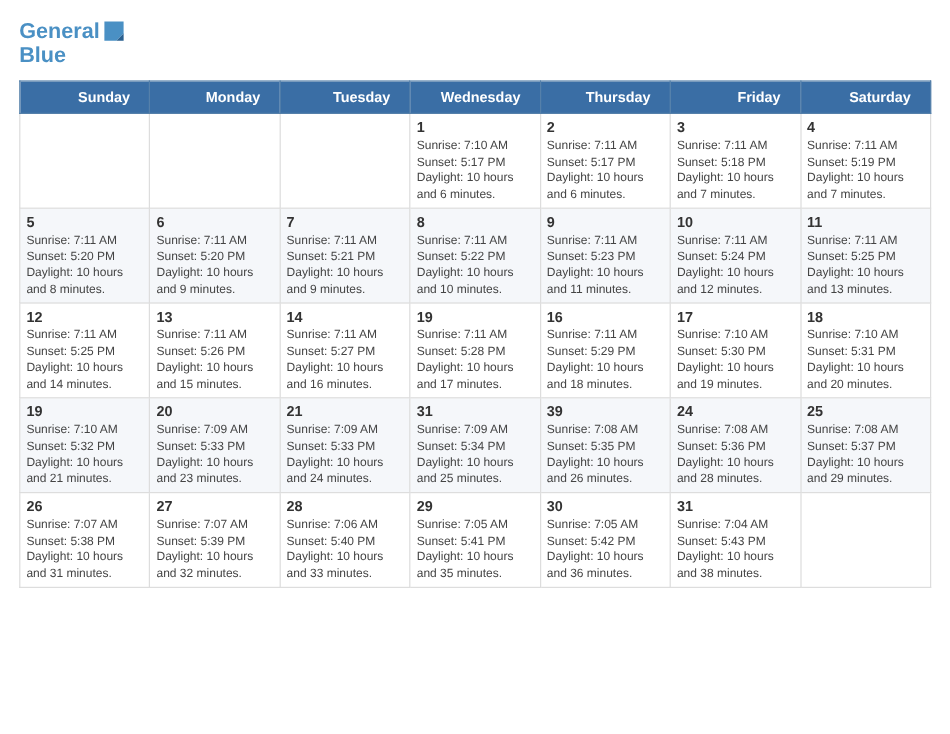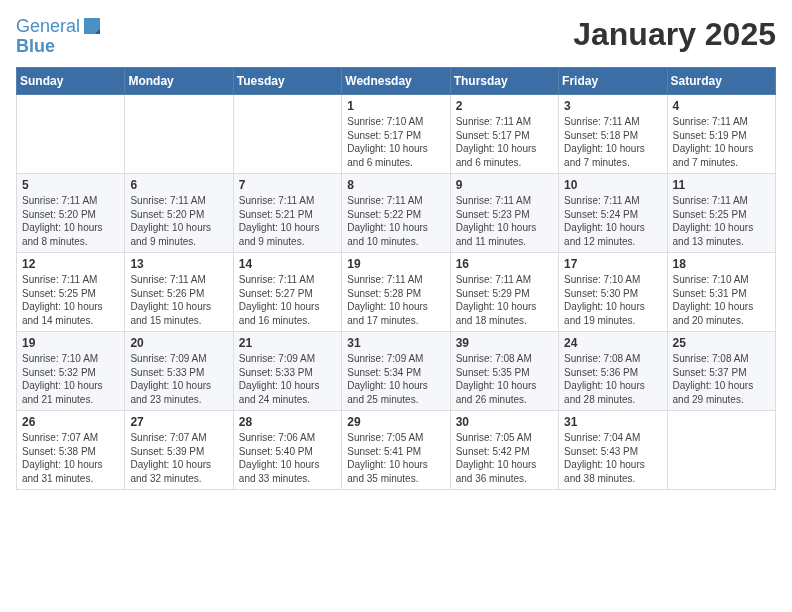--- a/index.html
+++ b/index.html
@@ -15,21 +15,21 @@
       justify-content: space-between;
       align-items: flex-start;
       margin-bottom: 10px;
     }
     .logo {
       display: flex;
       align-items: center;
     }
     .logo-text {
       font-size: 18px;
-      font-weight: normal;
+      font-weight: bold;
       color: #333;
       line-height: 1.2;
     }
     .logo-text span {
       color: #4a90c4;
     }
     .title-block {
       text-align: right;
     }
     .month-title {
@@ -44,22 +44,22 @@
     .calendar {
       width: 100%;
       border-collapse: collapse;
       border: 1px solid #ccc;
     }
     .calendar th {
       background: #3a6ea5;
       color: #fff;
       font-size: 12px;
       font-weight: bold;
-      padding: 6px 3px;
-      text-align: left;
+      padding: 6px 16px;
+      text-align: right;
       border: 1px solid #5580aa;
     }
     .calendar td {
       vertical-align: top;
       border: 1px solid #ddd;
       padding: 4px 5px;
       width: calc(100% / 7);
       min-height: 80px;
       font-size: 10px;
       color: #333;
@@ -92,21 +92,20 @@
         <span class="logo-text"><span>General</span></span>
         <svg width="20" height="20" viewBox="0 0 20 20" style="margin-left:2px; margin-top:-2px;">
           <polygon points="2,2 18,2 18,12 12,18 2,18" fill="#4a90c4"></polygon>
           <polygon points="12,18 18,12 18,18" fill="#2a6090"></polygon>
         </svg>
       </div>
       <span class="logo-text" style="color:#4a90c4; font-weight:bold; font-size:18px; margin-top:-2px;">Blue</span>
     </div>
   </div>
   <div class="title-block">
-    <div class="month-title">January 2025</div>
   </div>
 </div>
 
 <table class="calendar">
   <thead>
     <tr>
     <th>Sunday</th>
         <th>Monday</th>
         <th>Tuesday</th>
         <th>Wednesday</th>

